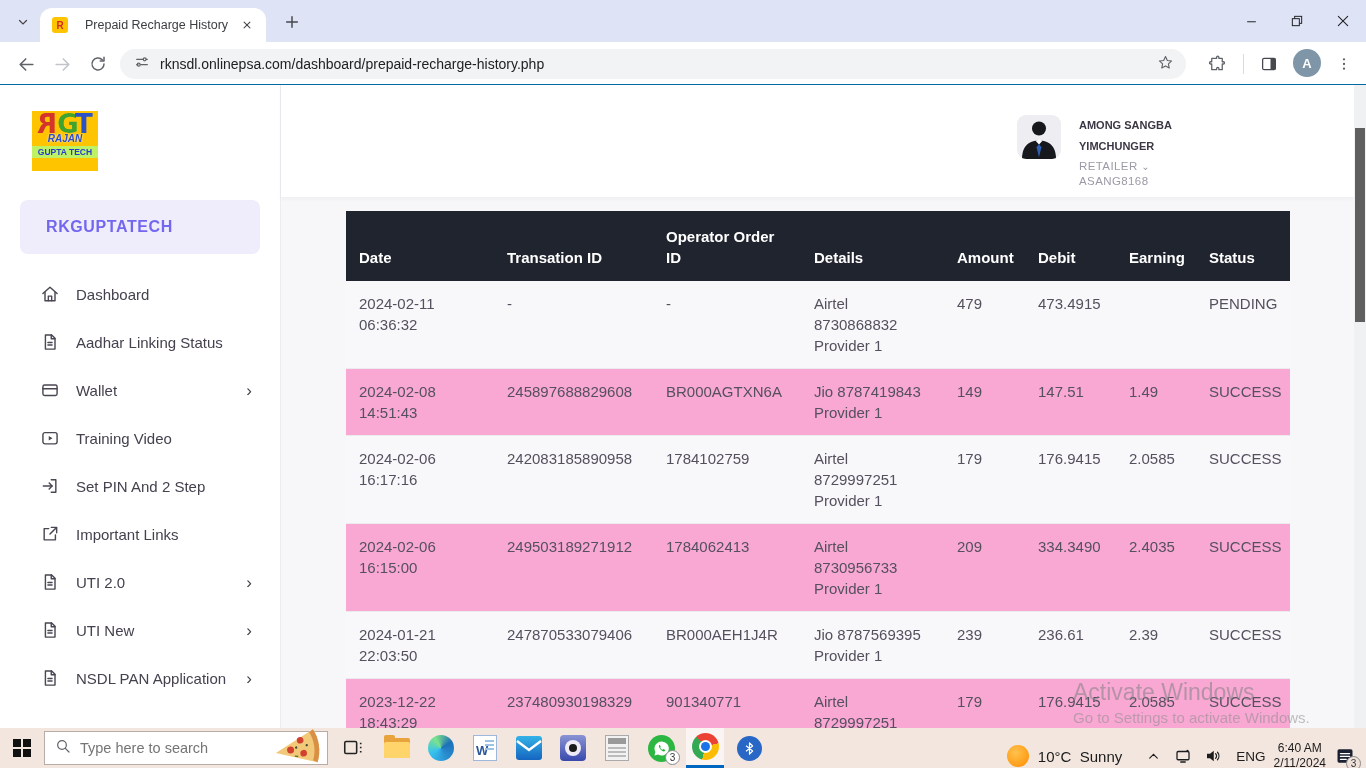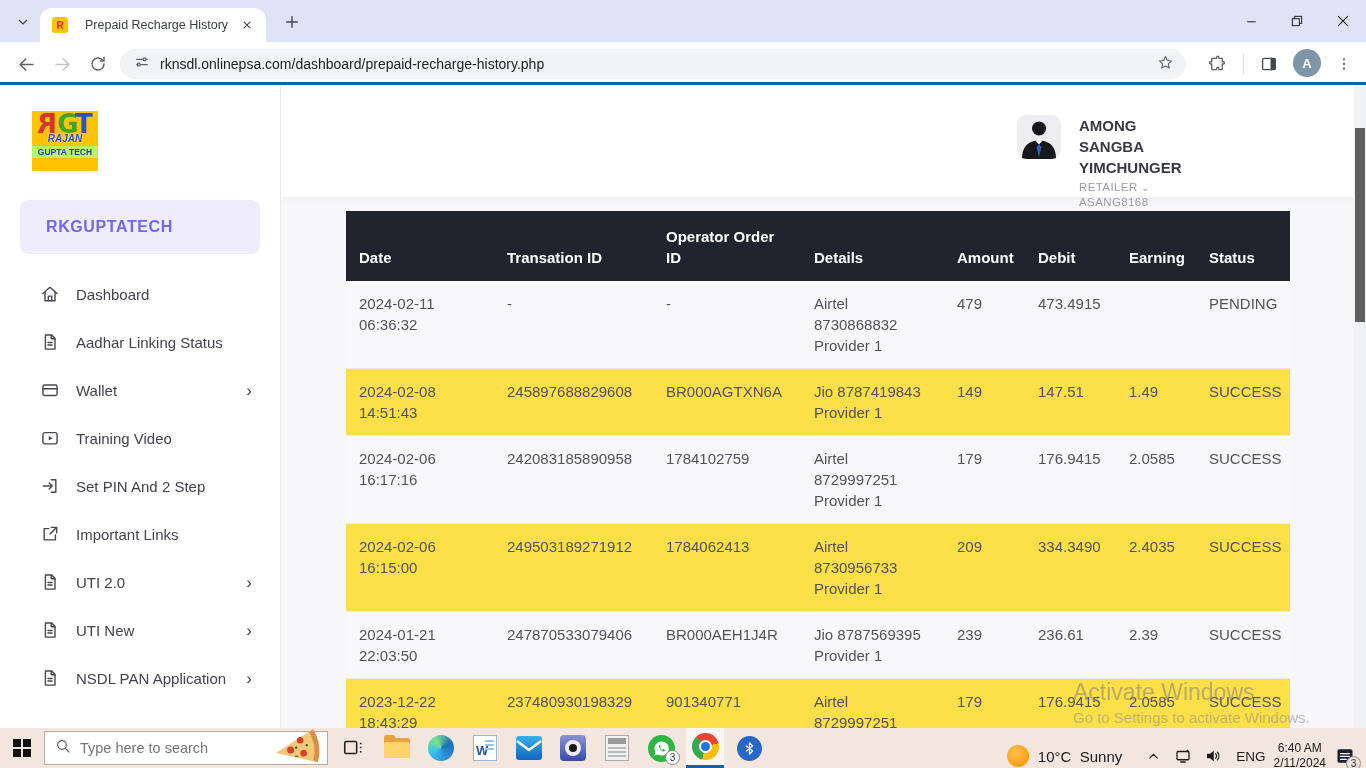--- a/index.html
+++ b/index.html
@@ -11,21 +11,21 @@
   .tabstrip { position:absolute; top:0; left:0; width:1366px; height:42px; background:#dee3f6; }
   .tab-search-btn { position:absolute; left:10px; top:9px; width:26px; height:26px; border-radius:13px; display:flex; align-items:center; justify-content:center; color:#444; font-size:13px; }
   .tab { position:absolute; left:40px; top:8px; width:226px; height:34px; background:#fff; border-radius:12px 12px 0 0; display:flex; align-items:center; padding:0 10px 0 12px; }
   .favicon { width:16px; height:16px; border-radius:3px; background:#ffc400; color:#d42b20; font-size:10px; font-weight:bold; display:flex; align-items:center; justify-content:center; flex:0 0 16px; }
   .tab-title { font-size:12.5px; color:#3c4043; margin-left:17px; flex:1; white-space:nowrap; overflow:hidden; }
   .tab-close { width:18px; height:18px; border-radius:9px; display:flex; align-items:center; justify-content:center; color:#45494d; font-size:12px; }
   .newtab-btn { position:absolute; left:280px; top:10px; width:24px; height:24px; color:#45494d; font-size:18px; display:flex; align-items:center; justify-content:center; }
   .win-controls { position:absolute; right:0; top:0; height:42px; display:flex; }
   .win-btn { width:46px; height:42px; display:flex; align-items:center; justify-content:center; color:#202124; }
 
-  .toolbar { position:absolute; top:42px; left:0; width:1366px; height:43px; background:#fff; border-bottom:3px solid #0369a1; }
+  .toolbar { position:absolute; top:42px; left:0; width:1366px; height:43px; background:#fff; border-bottom:1px solid #0369a1; }
   .nav-ico { position:absolute; top:8px; width:28px; height:28px; display:flex; align-items:center; justify-content:center; color:#5f6368; }
   .omnibox { position:absolute; left:120px; top:7px; width:1066px; height:30px; background:#f1f3f4; border-radius:15px; display:flex; align-items:center; padding:0 12px 0 14px; }
   .omnibox input { border:none; outline:none; background:transparent; flex:1; font-size:14px; color:#202124; font-family:"Liberation Sans","DejaVu Sans",sans-serif; margin-left:10px; }
   .right-ico { position:absolute; top:8px; width:28px; height:28px; display:flex; align-items:center; justify-content:center; color:#5f6368; }
   .tb-sep { position:absolute; left:1243px; top:12px; width:1px; height:20px; background:#dadce0; }
   .profile-chip { position:absolute; left:1293px; top:7px; width:28px; height:28px; border-radius:50%; background:#7e96a8; color:#fff; font-size:13px; font-weight:bold; display:flex; align-items:center; justify-content:center; }
 
   
   .viewport { position:absolute; top:85px; left:0; width:1366px; height:643px; background:#f7f7f9; overflow:hidden; }
 
@@ -45,31 +45,31 @@
   .side-icon { width:20px; height:20px; color:#4a4652; flex:0 0 20px; display:flex; align-items:center; }
   .side-icon svg { width:20px; height:20px; }
   .side-label { margin-left:16px; font-size:15px; color:#45414e; flex:1; white-space:nowrap; }
   .side-chevron { color:#45414e; font-size:17px; line-height:1; }
 
   
   .topbar { position:absolute; left:281px; top:0; width:1073px; height:112px; background:#fff; box-shadow:0 2px 5px rgba(0,0,0,0.04); }
   .user-wrap { position:absolute; right:155px; top:30px; display:flex; }
   .user-avatar { width:44px; height:44px; border-radius:9px; background:#ededf2; overflow:hidden; flex:0 0 44px; }
   .user-meta { margin-left:18px; width:120px; }
-  .user-name { font-size:15px; font-weight:bold; color:#3b3744; line-height:21px; }
+  .user-name { font-size:11px; font-weight:bold; color:#3b3744; line-height:21px; }
   .user-role { font-size:11.5px; color:#9c9aa6; letter-spacing:0.4px; line-height:14px; margin-top:2px; }
   .user-role .chev { font-size:10px; }
   .user-id { font-size:11.5px; color:#9c9aa6; letter-spacing:0.4px; line-height:14px; }
 
   
   .content { position:absolute; left:281px; top:112px; width:1073px; height:531px; }
   .recharge-table { position:absolute; left:65px; top:14px; width:944px; background:#fff; }
   .thead { display:flex; background:#20242e; height:70px; }
   .th { color:#fff; font-weight:bold; font-size:15px; display:flex; align-items:flex-end; padding:0 10px 13px 13px; line-height:21px; }
-  .tr { display:flex; border-bottom:1px solid #ebebee; background:#fde047; }
+  .tr { display:flex; border-bottom:1px solid #ebebee; background:#f9a8d4; }
   .tr.odd { background:#f8f8fa; }
   .td { font-size:15px; color:#55505e; padding:12px 10px 12px 13px; line-height:21px; }
   .c0{width:148px;} .c1{width:159px;} .c2{width:148px;} .c3{width:143px;} .c4{width:81px;} .c5{width:91px;} .c6{width:80px;} .c7{width:94px;}
 
   
   .pg-scrollbar { position:absolute; right:0; top:0; width:12px; height:643px; background:#f0f1f3; }
   .pg-thumb { position:absolute; left:1px; top:43px; width:10px; height:194px; background:#5f5f5f; }
 
   
   .watermark { position:absolute; left:1073px; top:679px; z-index:5; pointer-events:none; }

